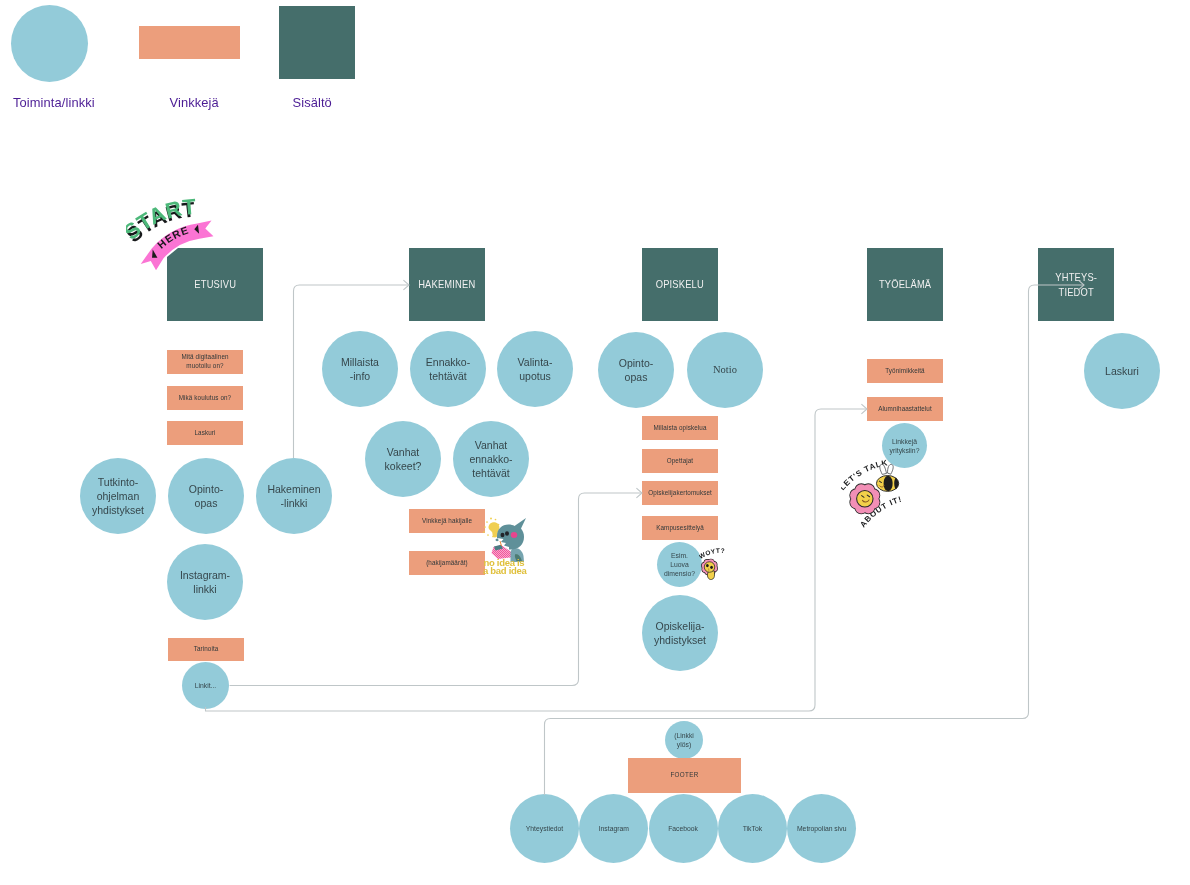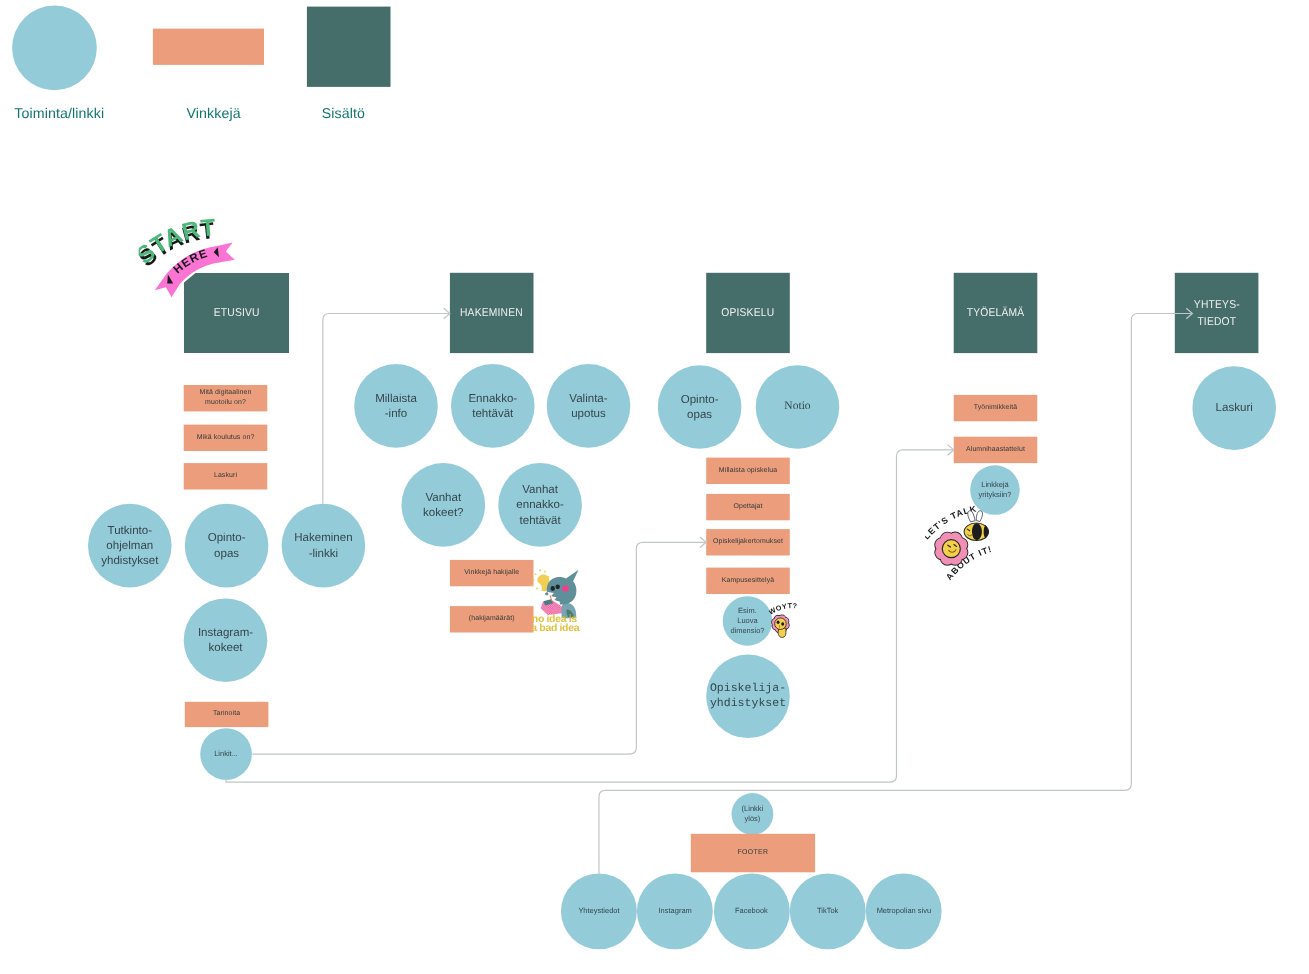--- a/index.html
+++ b/index.html
@@ -13,21 +13,21 @@
         text-align:center;box-sizing:border-box;white-space:pre-line;}
   .view{background:#456E6B;color:#F0F0F0;font-size:10.4px;letter-spacing:.2px;line-height:14.8px;}
   .view>span{display:block;transform:scaleX(.9) translateY(1.3px);white-space:pre-line;}
   .circ{background:#93CBD9;border-radius:50%;color:#36474C;font-size:10.5px;line-height:14.3px;}
   .rect{background:#EC9E7C;color:#30383A;font-size:6.3px;line-height:8.6px;letter-spacing:.1px;}
 
   
   .circ.sm{font-size:6.8px;line-height:9px;}
 
   
-  .legend-lab{position:absolute;font-size:12.9px;color:#0f766e;letter-spacing:.1px;}
+  .legend-lab{position:absolute;font-size:12.9px;color:#4c1d95;letter-spacing:.1px;}
   #lg-circle{position:absolute;left:11px;top:5px;width:77px;height:77px;border-radius:50%;background:#93CBD9;}
   #lg-rect{position:absolute;left:139px;top:26px;width:101px;height:33px;background:#EC9E7C;}
   #lg-square{position:absolute;left:279px;top:6px;width:76px;height:73px;background:#456E6B;}
 
   
   svg.wires{position:absolute;left:0;top:0;width:1190px;height:885px;overflow:visible;}
   svg.wires path{fill:none;stroke:#BFC6C8;stroke-width:1.1;}
 
   
   .sticker{position:absolute;}
@@ -42,37 +42,37 @@
   <div id="lg-rect"></div>
   <div class="legend-lab" style="left:169.5px;top:95px;">Vinkkejä</div>
   <div id="lg-square"></div>
   <div class="legend-lab" style="left:292.5px;top:95px;">Sisältö</div>
 </div>
 <div>
   <div class="node view" style="left:167px;top:248px;width:96px;height:73px;clip-path:polygon(11px 0,100% 0,100% 100%,0 100%,0 9px);justify-content:center;"><span>ETUSIVU</span></div>
   <div class="node view" style="left:409px;top:248px;width:76px;height:73px;"><span>HAKEMINEN</span></div>
   <div class="node view" style="left:642px;top:248px;width:76px;height:73px;"><span>OPISKELU</span></div>
   <div class="node view" style="left:867px;top:248px;width:76px;height:73px;"><span>TYÖELÄMÄ</span></div>
-  <div class="node view" style="left:1038px;top:248px;width:76px;height:73px;margin-left:30px;"><span>YHTEYS-
+  <div class="node view" style="left:1038px;top:248px;width:76px;height:73px;"><span>YHTEYS-
 TIEDOT</span></div>
 </div>
 <div>
   <div class="node rect" style="left:167px;top:350px;width:76px;height:24px;">Mitä digitaalinen
 muotoilu on?</div>
   <div class="node rect" style="left:167px;top:386px;width:76px;height:24px;">Mikä koulutus on?</div>
   <div class="node rect" style="left:167px;top:421px;width:76px;height:24px;">Laskuri</div>
   <div class="node circ" style="left:80px;top:458px;width:76px;height:76px;">Tutkinto-
 ohjelman
 yhdistykset</div>
   <div class="node circ" style="left:168px;top:458px;width:76px;height:76px;">Opinto-
 opas</div>
   <div class="node circ" style="left:256px;top:458px;width:76px;height:76px;">Hakeminen
 -linkki</div>
   <div class="node circ" style="left:167px;top:544px;width:76px;height:76px;">Instagram-
-kokeet</div>
+linkki</div>
   <div class="node rect" style="left:168px;top:638px;width:76px;height:23px;">Tarinoita</div>
   <div class="node circ sm" style="left:182px;top:662px;width:47px;height:47px;">Linkit...</div>
 </div>
 <div>
   <div class="node circ" style="left:322px;top:331px;width:76px;height:76px;">Millaista
 -info</div>
   <div class="node circ" style="left:410px;top:331px;width:76px;height:76px;">Ennakko-
 tehtävät</div>
   <div class="node circ" style="left:497px;top:331px;width:76px;height:76px;">Valinta-
 upotus</div>
@@ -88,21 +88,21 @@
   <div class="node circ" style="left:598px;top:332px;width:76px;height:76px;">Opinto-
 opas</div>
   <div class="node circ" style="left:687px;top:332px;width:76px;height:76px;font-family:Liberation Serif, serif;">Notio</div>
   <div class="node rect" style="left:642px;top:416px;width:76px;height:24px;">Millaista opiskelua</div>
   <div class="node rect" style="left:642px;top:449px;width:76px;height:24px;">Opettajat</div>
   <div class="node rect" style="left:642px;top:481px;width:76px;height:24px;">Opiskelijakertomukset</div>
   <div class="node rect" style="left:642px;top:516px;width:76px;height:24px;">Kampusesittelyä</div>
   <div class="node circ sm" style="left:657px;top:542px;width:45px;height:45px;">Esim.
 Luova
 dimensio?</div>
-  <div class="node circ" style="left:642px;top:595px;width:76px;height:76px;font-family:Liberation Mono, monospace;">Opiskelija-
+  <div class="node circ" style="left:642px;top:595px;width:76px;height:76px;">Opiskelija-
 yhdistykset</div>
 </div>
 <div>
   <div class="node rect" style="left:867px;top:359px;width:76px;height:24px;">Työnimikkeitä</div>
   <div class="node rect" style="left:867px;top:397px;width:76px;height:24px;">Alumnihaastattelut</div>
   <div class="node circ sm" style="left:882px;top:423px;width:45px;height:45px;">Linkkejä
 yrityksiin?</div>
 </div>
 <div>
   <div class="node circ" style="left:1084px;top:333px;width:76px;height:76px;">Laskuri</div>

